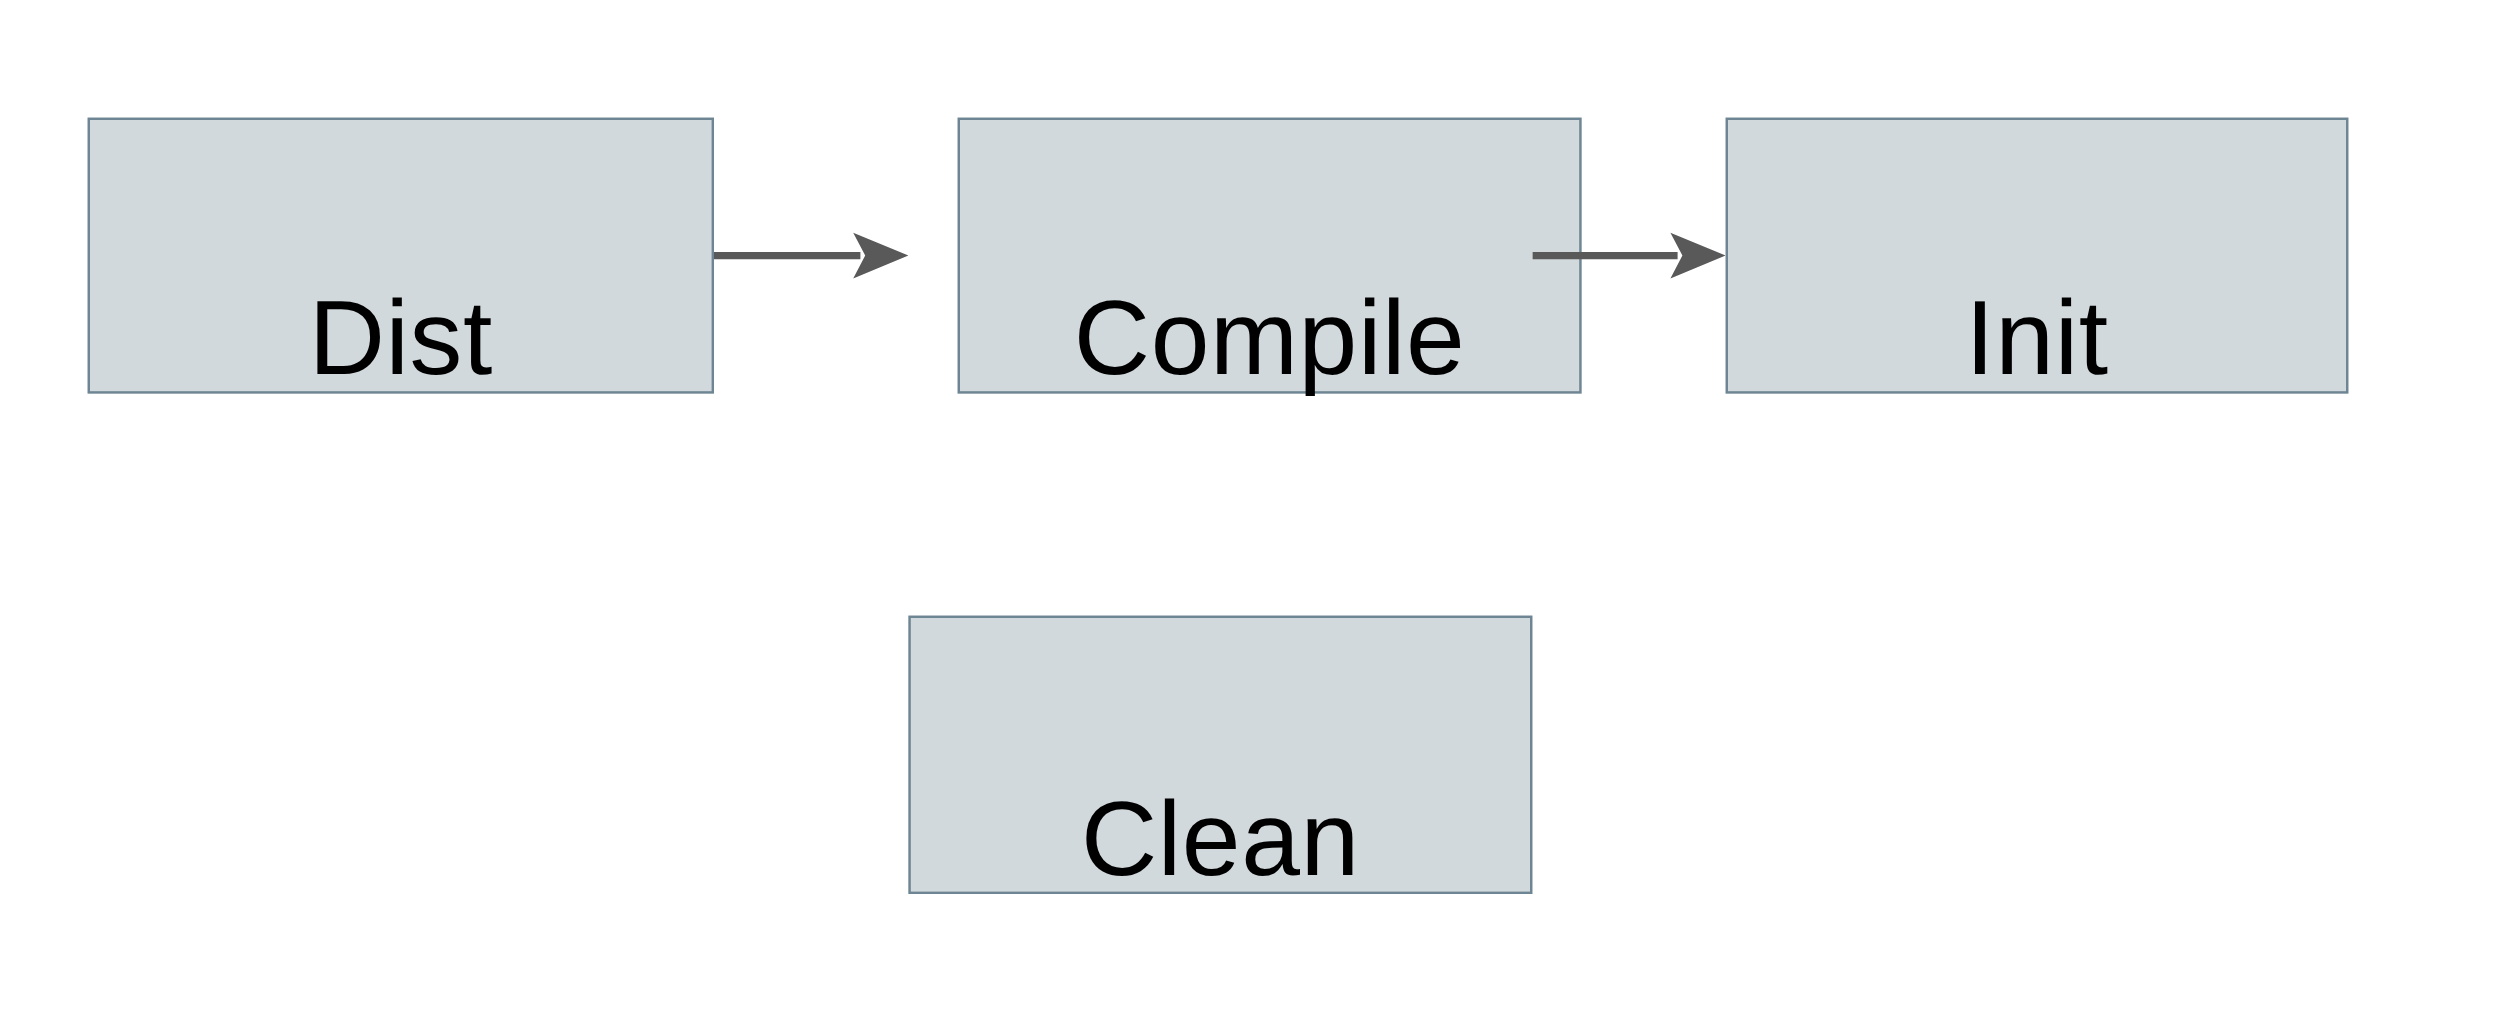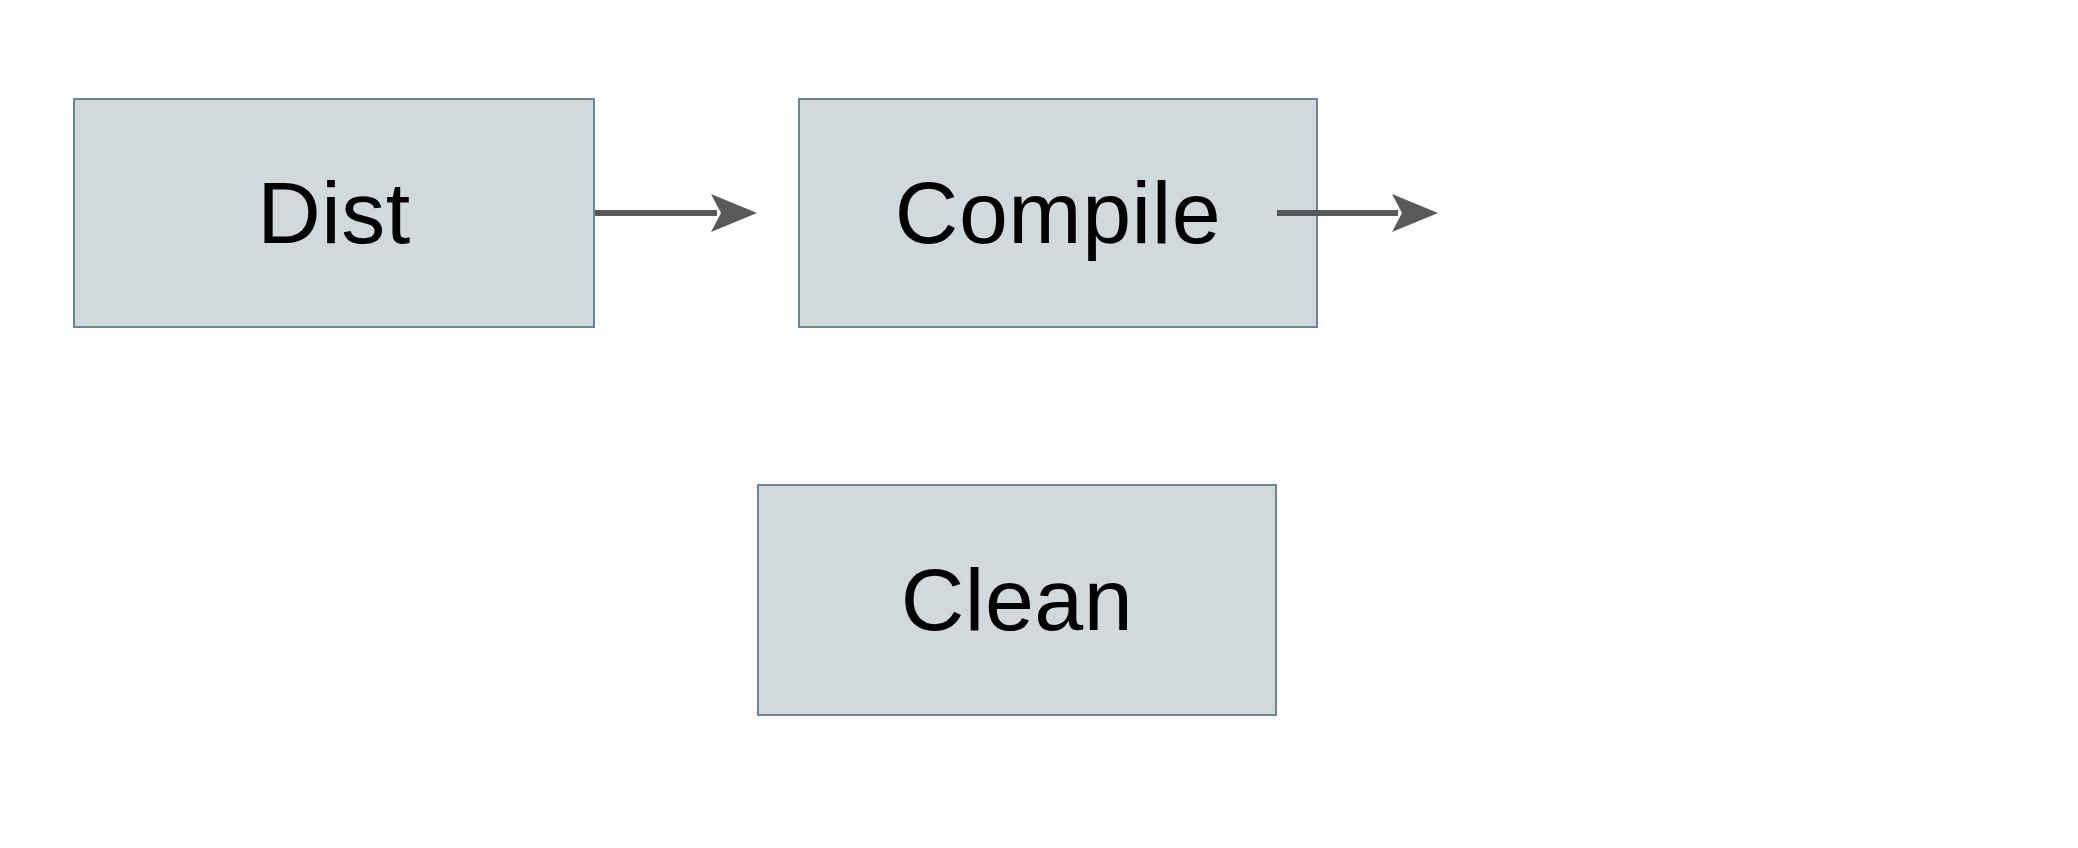--- a/index.html
+++ b/index.html
@@ -21,35 +21,35 @@
     position: relative;
     width: 2078px;
     height: 848px;
     background: var(--bg);
   }
   .node {
     position: absolute;
     background: var(--node-fill);
     border: 2px solid var(--node-border);
     display: flex;
-    align-items: center;
+    align-items: flex-end;
     justify-content: center;
   }
   .node-label {
     font-size: 88px;
     line-height: 1;
     color: var(--text);
     letter-spacing: 0.5px;
     white-space: nowrap;
     font-weight: 400;
   }
   .node-dist    { left: 73px;   top: 98px;  width: 522px; height: 230px; }
   .node-compile { left: 798px;  top: 98px;  width: 520px; height: 230px; }
   .node-init    { left: 1438px; top: 98px;  width: 519px; height: 230px; }
-  .node-clean   { left: 757px;  top: 484px; width: 520px; height: 232px; }
+  .node-clean   { left: 757px;  top: 513px; width: 520px; height: 232px; }
   .edge {
     position: absolute;
     top: 191px;
     height: 44px;
   }
   .edge-1 { left: 595px;  width: 162px; }
   .edge-2 { left: 1277px; width: 161px; }
   .edge svg { display: block; width: 100%; height: 100%; }
 </style>
 </head>
@@ -72,18 +72,21 @@
     <span class="node-label">Compile</span>
   </div>
 
   <div class="edge edge-2">
     <svg viewBox="0 0 161 44" xmlns="http://www.w3.org/2000/svg">
       <line x1="0" y1="22" x2="121" y2="22" stroke="#595959" stroke-width="6"></line>
       <polygon points="115,3 161,22 115,41 125,22" fill="#595959"></polygon>
     </svg>
   </div>
 
+  <div class="node node-init">
+    <span class="node-label">Init</span>
+  </div>
 
   <div class="node node-clean">
     <span class="node-label">Clean</span>
   </div>
 
 </div>
 
 </body></html>

